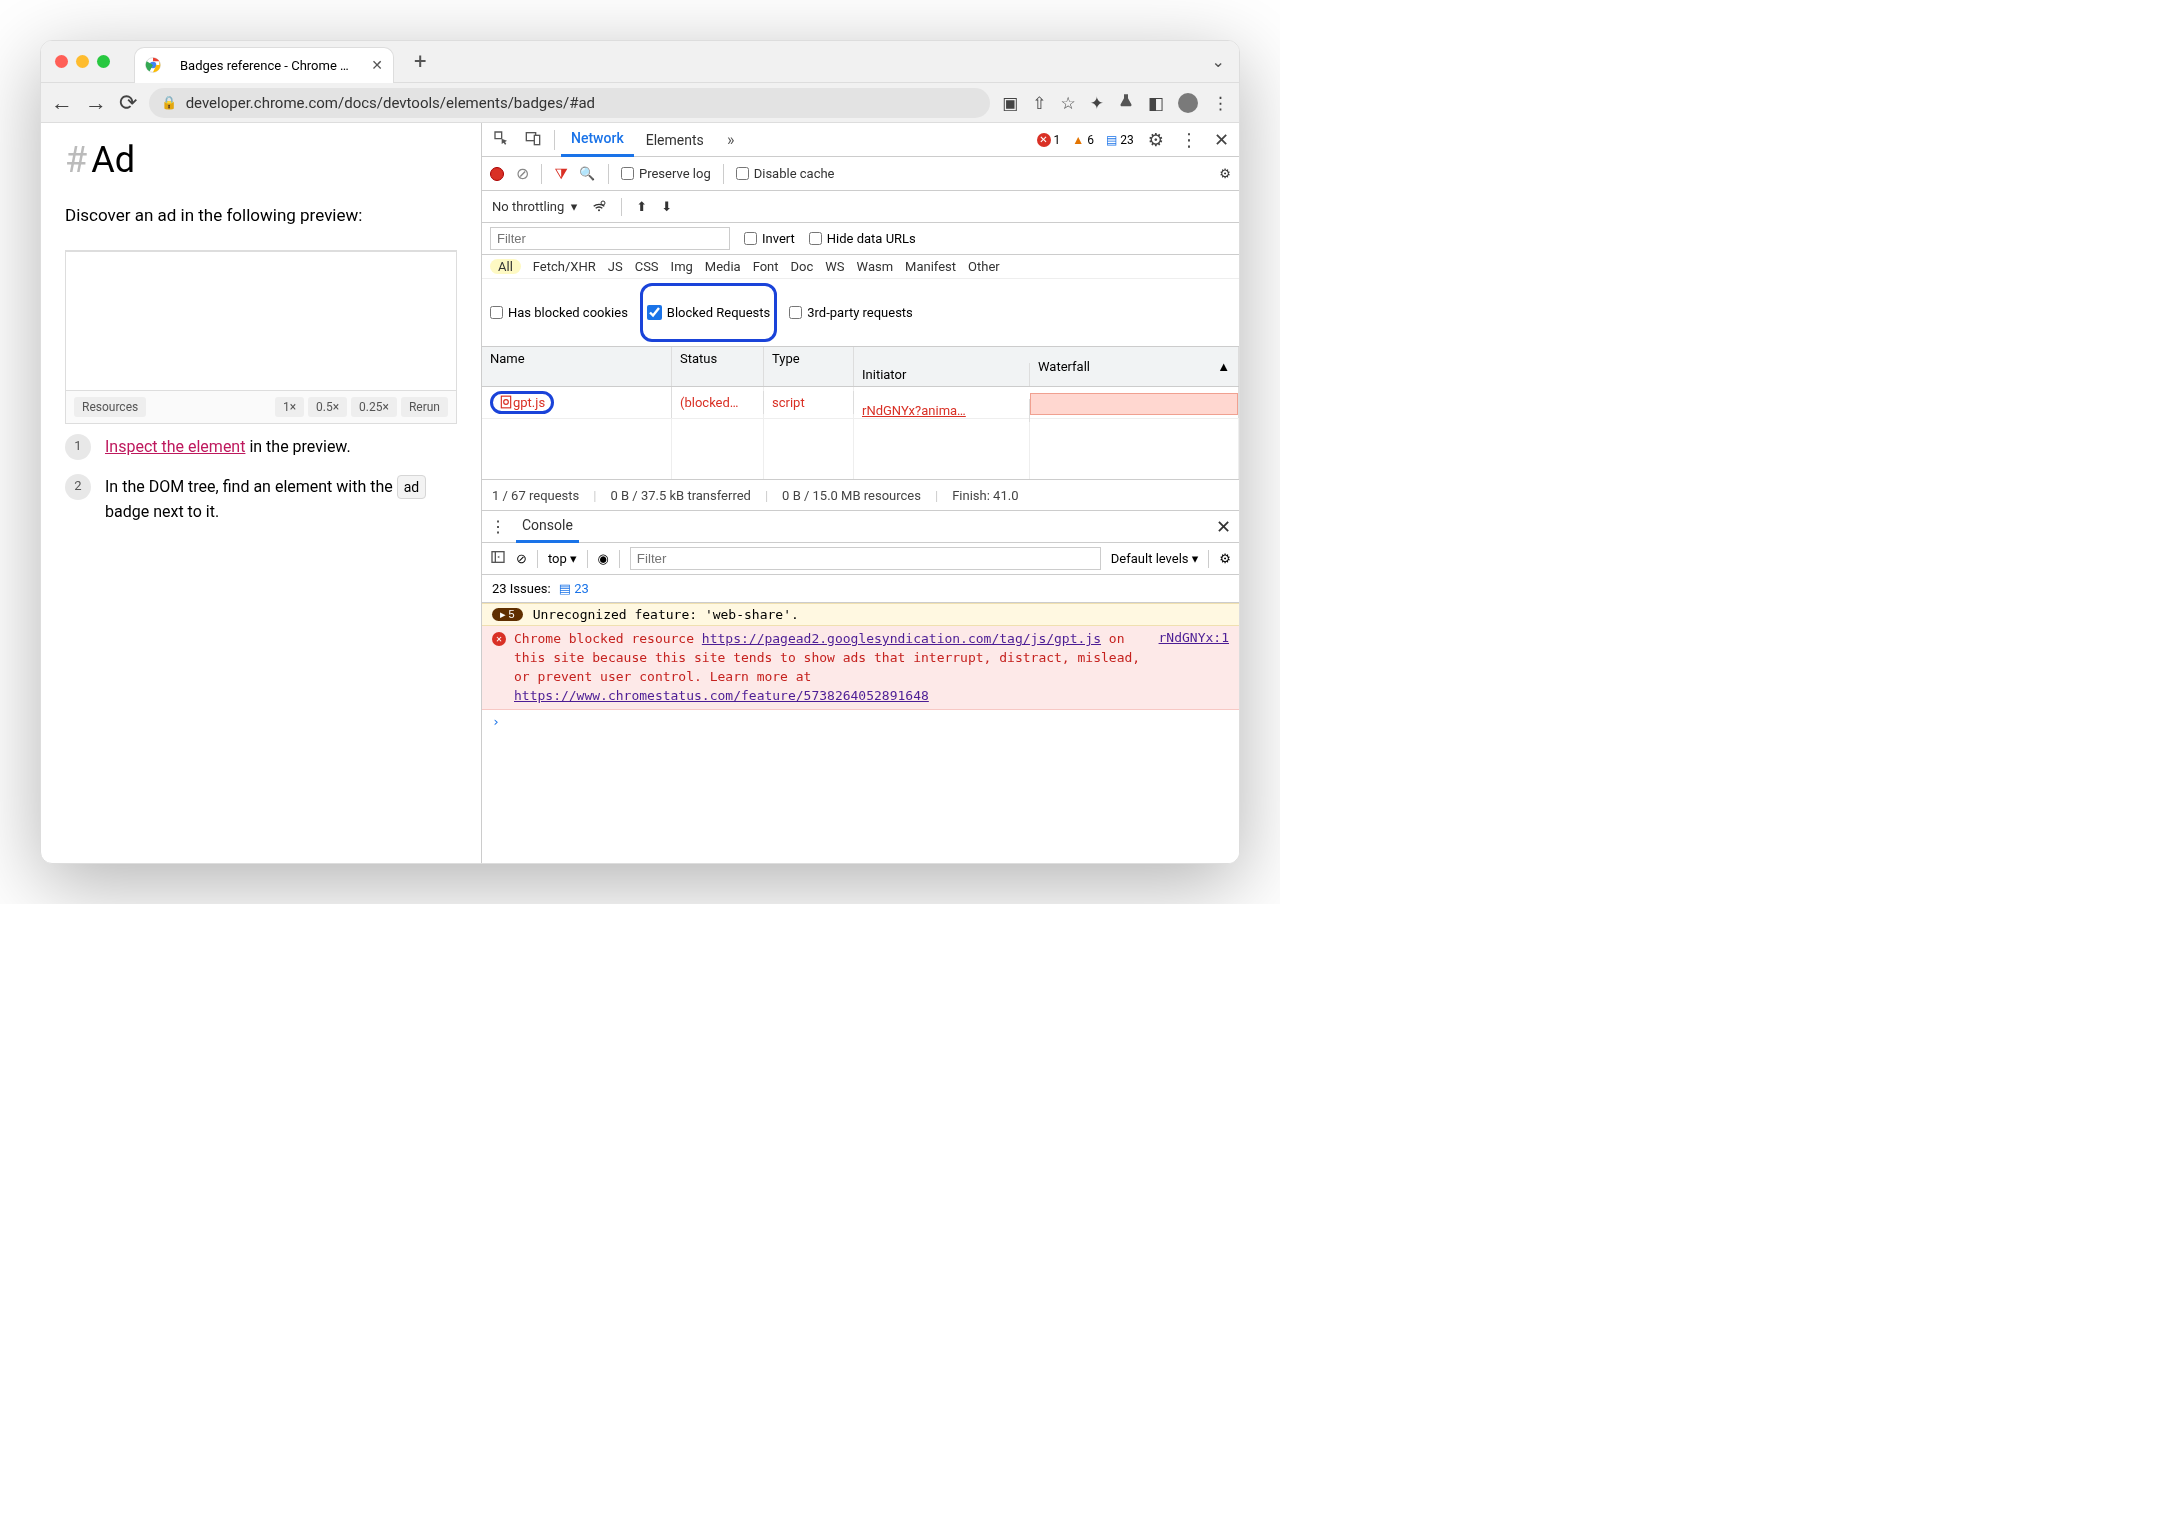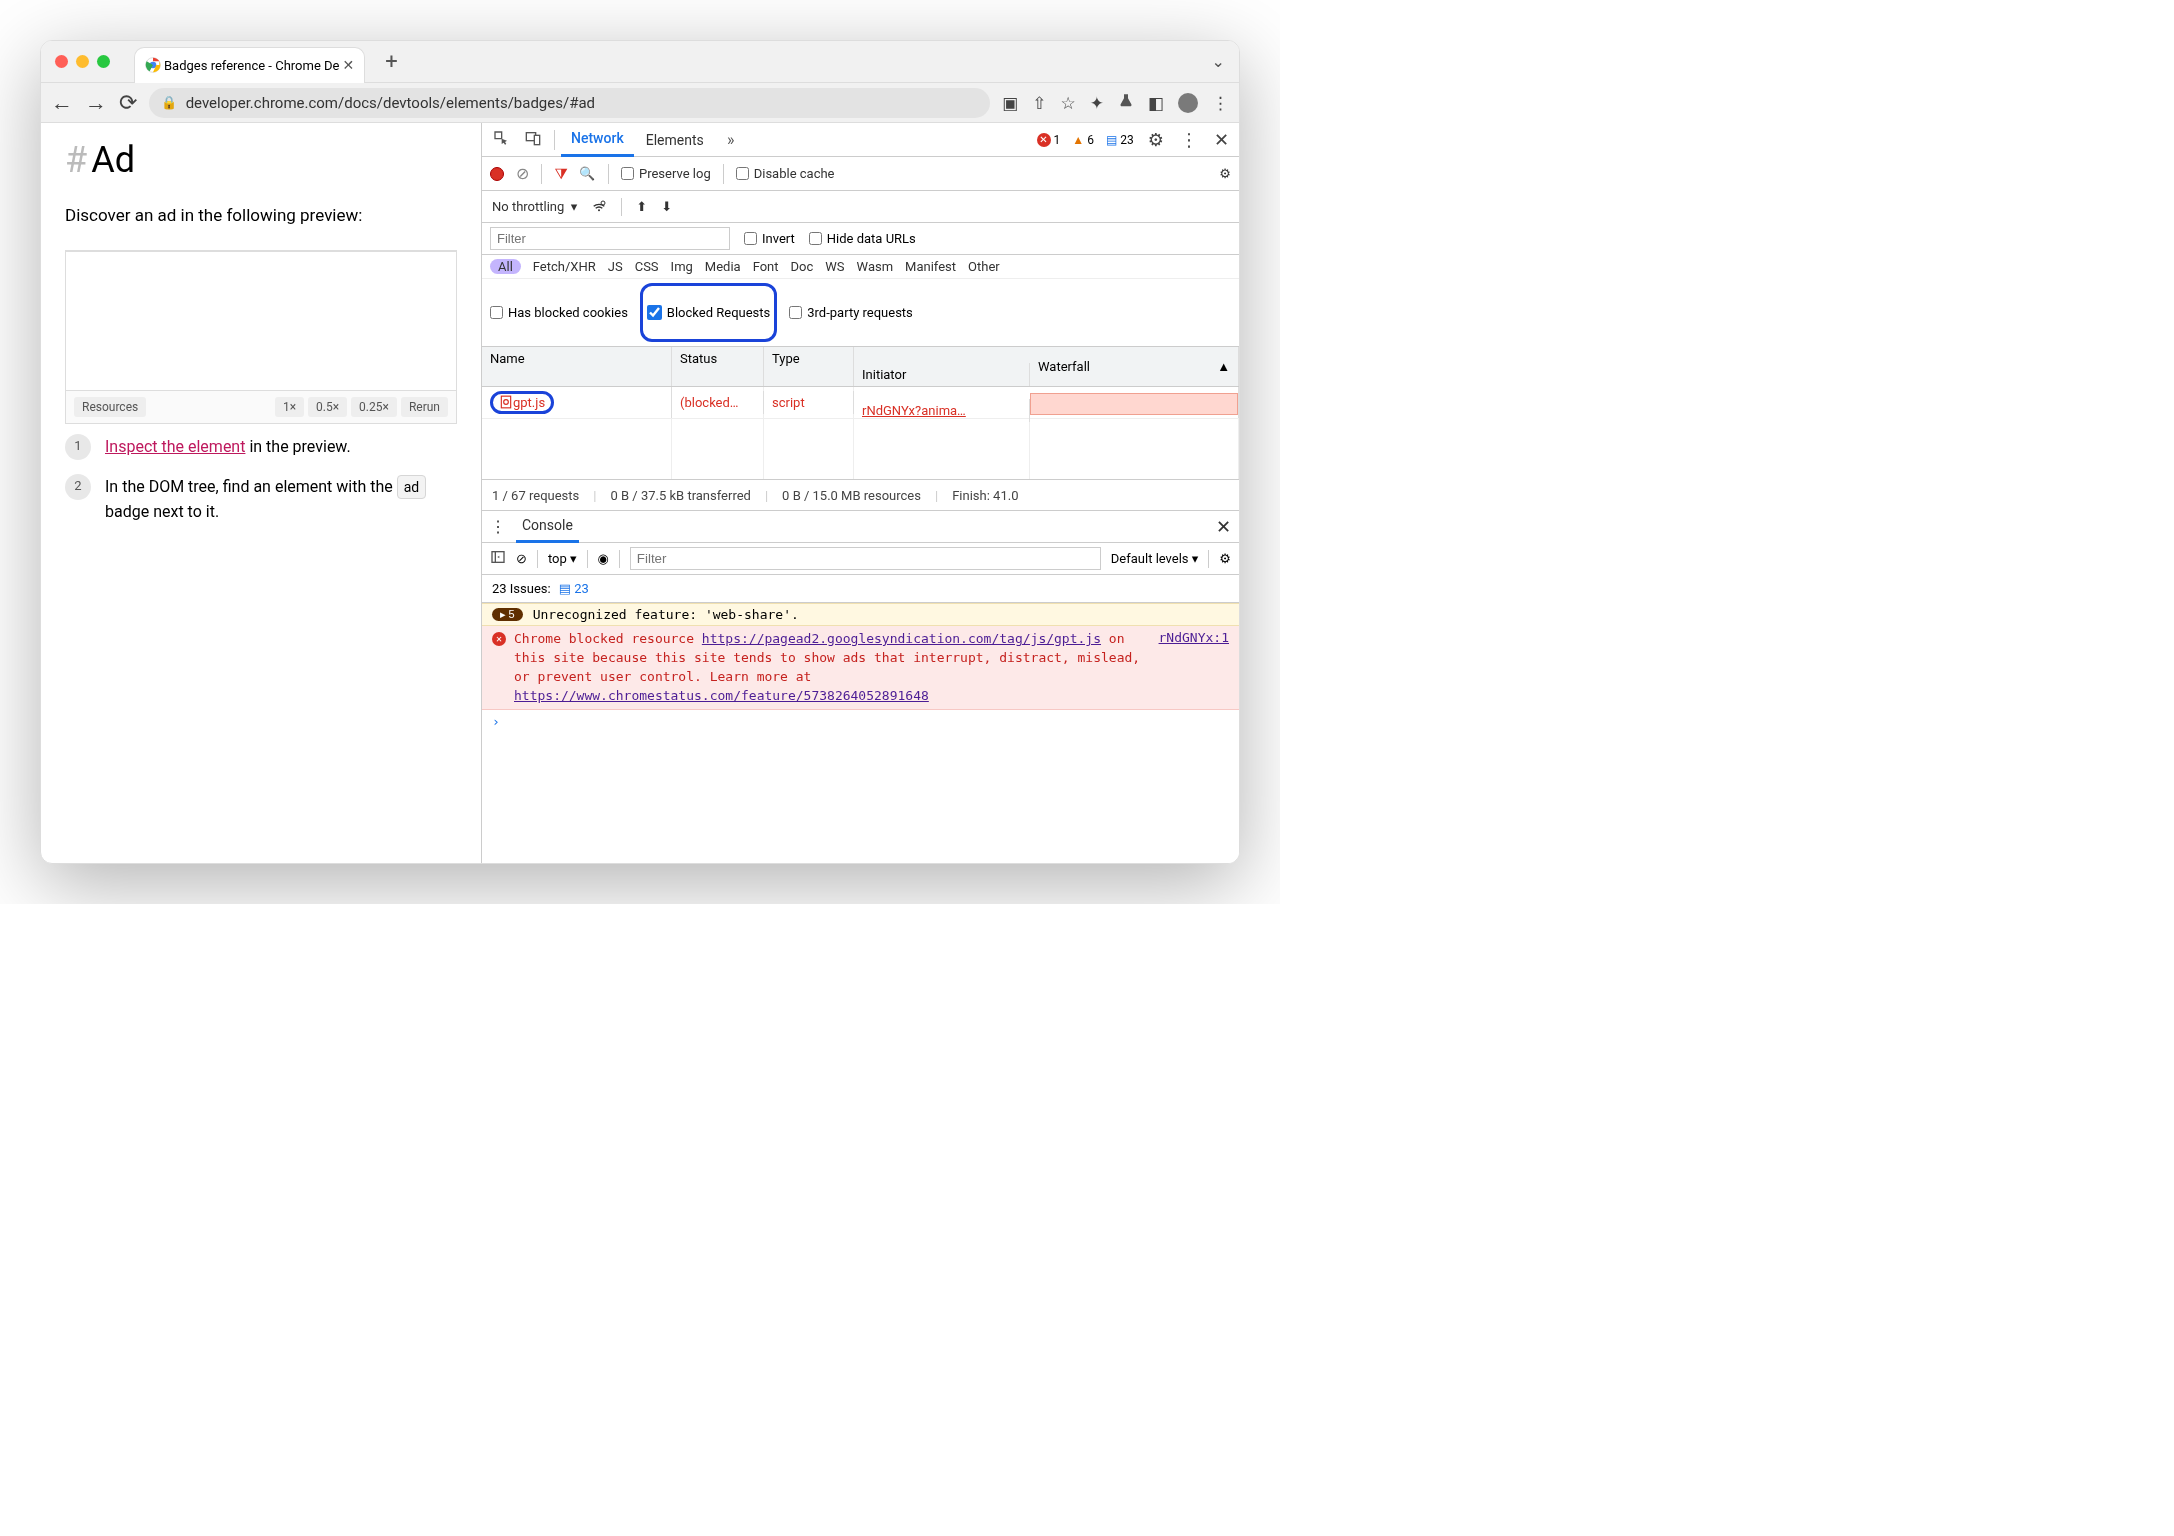--- a/index.html
+++ b/index.html
@@ -7,21 +7,21 @@
 .shadow-wrap { filter: drop-shadow(0 20px 40px rgba(0,0,0,0.3)); padding: 40px; }
 .window { width: 1200px; height: 824px; background: #fff; border-radius: 12px; overflow: hidden; border: 1px solid #ddd; display: flex; flex-direction: column; }
 
 
 .titlebar { height: 42px; background: #f1f1f1; display: flex; align-items: center; padding: 0 14px; gap: 8px; border-bottom: 1px solid #ddd; }
 .traffic { display: flex; gap: 8px; margin-right: 16px; }
 .dot { width: 13px; height: 13px; border-radius: 50%; }
 .dot.red { background: #ff5f57; }
 .dot.yellow { background: #febc2e; }
 .dot.green { background: #28c840; }
-.tab { background: #fff; border-radius: 10px 10px 0 0; height: 36px; margin-top: 6px; display: flex; align-items: center; padding: 0 10px; gap: 3px; max-width: 260px; border: 1px solid #ddd; border-bottom: none; }
+.tab { background: #fff; border-radius: 10px 10px 0 0; height: 36px; margin-top: 6px; display: flex; align-items: center; padding: 0 10px; gap: 19px; max-width: 260px; border: 1px solid #ddd; border-bottom: none; }
 .tab-title { font-size: 13px; white-space: nowrap; overflow: hidden; text-overflow: ellipsis; flex: 1; }
 .tab-close { font-size: 14px; color: #555; }
 .new-tab { font-size: 22px; color: #555; margin-left: 12px; }
 .titlebar-spacer { flex: 1; }
 .chev-down { color: #555; }
 
 
 .navbar { height: 40px; background: #f1f1f1; display: flex; align-items: center; padding: 0 10px; gap: 12px; border-bottom: 1px solid #ddd; }
 .nav-btn { color: #444; font-size: 22px; }
 .url-bar { flex: 1; background: #e3e3e3; border-radius: 20px; height: 30px; display: flex; align-items: center; padding: 0 12px; gap: 8px; font-size: 15px; color: #333; }
@@ -77,21 +77,21 @@
 .dt-toolbar .gearend { margin-left: auto; }
 
 .dt-throttle { height: 32px; border-bottom: 1px solid #ccc; display: flex; align-items: center; padding: 0 10px; gap: 14px; font-size: 13px; color: #333; }
 
 .dt-filterbar { padding: 4px 8px; border-bottom: 1px solid #ccc; display: flex; align-items: center; gap: 14px; font-size: 13px; }
 .dt-filterbar input[type=text] { border: 1px solid #ccc; padding: 3px 6px; font-size: 13px; width: 240px; }
 .dt-filterbar label { display: flex; align-items: center; gap: 5px; }
 
 .dt-chips { padding: 4px 8px; border-bottom: 1px solid #eee; display: flex; gap: 12px; font-size: 13px; }
 .dt-chips .chip { color: #333; }
-.dt-chips .chip.sel { background: #c4b5fd; border-radius: 10px; padding: 0 8px; }
+.dt-chips .chip.sel { background: #fef9c3; border-radius: 10px; padding: 0 8px; }
 
 .dt-checks { padding: 4px 8px; border-bottom: 1px solid #ccc; display: flex; align-items: center; gap: 12px; font-size: 13px; }
 .dt-checks label { display: flex; align-items: center; gap: 5px; }
 .highlight-ring { border: 3px solid #1a43d9; border-radius: 12px; padding: 19px 4px; }
 input[type=checkbox].blue-check { accent-color: #1a73e8; width:15px;height:15px; }
 
 .dt-grid-head { display: flex; border-bottom: 1px solid #ccc; background: #f1f3f4; font-size: 13px; }
 .dt-grid-head > div, .dt-grid-row > div { padding: 4px 8px; border-right: 1px solid #ddd; overflow: hidden; white-space: nowrap; text-overflow: ellipsis; }
 .col-name { width: 190px; } .col-status { width: 92px; } .col-type { width: 90px; } .col-init { width: 176px; margin-top: 16px; } .col-wf { flex: 1; display:flex; align-items:center; justify-content:space-between; }
 .dt-grid-row { display: flex; font-size: 13px; color: #d93025; border-bottom: 1px solid #eee; height:32px; align-items:center; }

